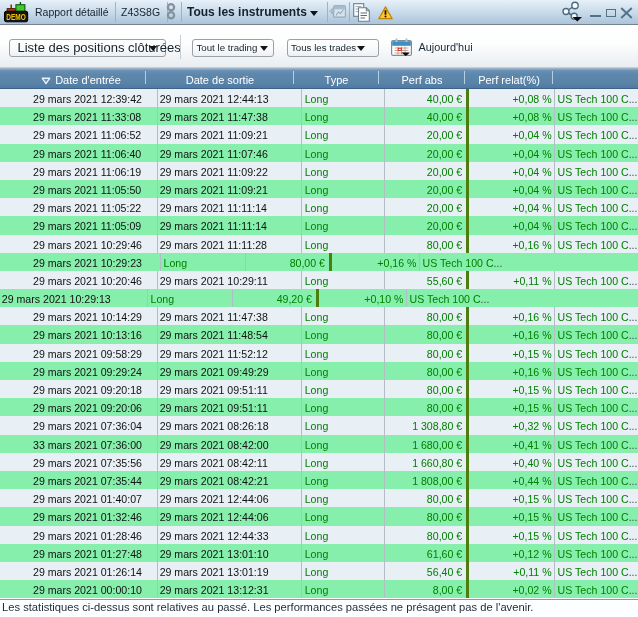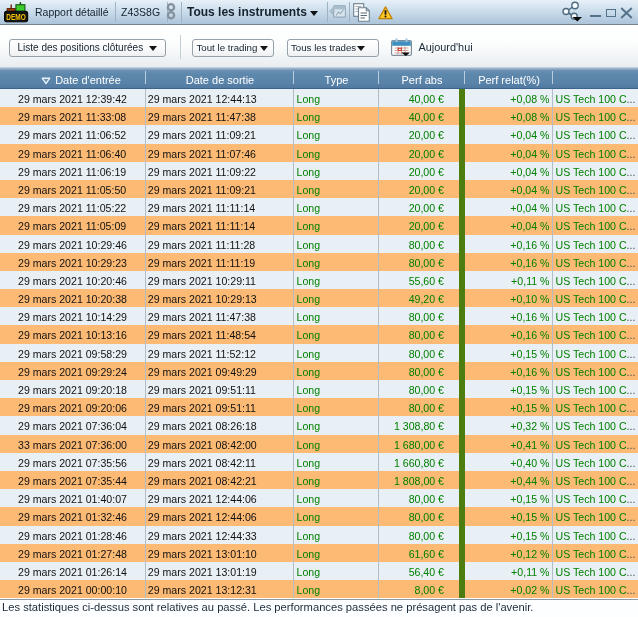--- a/index.html
+++ b/index.html
@@ -27,26 +27,26 @@
   background:linear-gradient(to bottom,#d0dce6 0%,#8fabc6 9%,#6890b4 18%,#5e87ac 35%,#5a83a9 75%,#527aa0 100%);
   border-bottom:1px solid #3a648d; }
 #thead .h { position:absolute; top:0; height:21px; line-height:26.5px; text-align:center;
   font-size:11px; color:#ffffff; }
 #thead .hsep { position:absolute; top:4px; width:1px; height:13px; background:#b7cde0; }
 
 
 #rows { position:absolute; left:0; top:89px; width:638px; height:510px; }
 .row { display:flex; height:18.2px; font-size:10.6px; line-height:20.3px; }
 .rl { background:#e8eff5; }
-.rd { background:#fdba74;align-items:center; }
+.rd { background:#86efac;align-items:center; }
 .row > div { height:100%; overflow:hidden; white-space:nowrap; }
-.c1 { width:146px; padding-left:18px; color:#111111; border-right:1px solid #b3bdc5; }
+.c1 { width:146px; padding-left:18px; color:#111111; border-right:1px solid #b3bdc5;margin-left:15px; }
 .c2 { width:148px; padding-left:1.8px; color:#111111; border-right:1px solid #b3bdc5; }
 .c3 { width:85px; padding-left:2.5px; color:#008000; border-right:1px solid #b3bdc5; }
-.c4 { width:86px; text-align:right; padding-right:15px; color:#008000; border-right:6px solid #4d7c0f; }
+.c4 { width:86px; text-align:right; padding-right:4px; color:#008000; border-right:3px solid #4d7c0f; }
 .c5 { width:88px; text-align:right; padding-right:2.5px; color:#008000; border-right:1px solid #b3bdc5; }
 .c6 { width:85px; padding-left:2.5px; color:#008000; }
 
 
 #footer { position:absolute; left:0; top:599px; width:638px; height:18px;
   border-top:1px solid #8e9aa3; background:#fdfeff; }
 #footer .txt { position:absolute; left:2px; top:1px; font-size:11.2px; color:#1c2a38; white-space:nowrap; }
 </style></head>
 <body>
 <div id="win">
@@ -99,21 +99,21 @@
       <path d="M11.5 17 h9.5 l-4.7 4.4 z" fill="#0a0a0a"></path>
     </svg>
     <div style="position:absolute;left:590px;top:15px;width:10.5px;height:2px;background:#54718a;"></div>
     <div style="position:absolute;left:605.5px;top:9px;width:10px;height:8px;border:1.7px solid #54718a;"></div>
     <svg width="13" height="12" viewBox="0 0 13 12" style="position:absolute;left:620px;top:7px">
       <path d="M1.2 1 L11.8 11 M11.8 1 L1.2 11" stroke="#54718a" stroke-width="1.9"></path>
     </svg>
   </div>
 
   <div id="toolbar">
-    <div class="btn" style="left:8.5px; width:157px; padding-left:8px; font-size:10px;">Liste des positions clôturées<span class="arr" style="right:8px;"></span></div>
+    <div class="btn" style="left:8.5px; width:157px; padding-left:8px; font-size:13px;">Liste des positions clôturées<span class="arr" style="right:8px;"></span></div>
     <div class="vsep2" style="left:180px;"></div>
     <div class="btn" style="left:192px; width:82px; padding-left:3.5px; font-size:9.7px;">Tout le trading<span class="arr" style="right:5px;"></span></div>
     <div class="btn" style="left:286.5px; width:92px; padding-left:3.5px; font-size:9.7px;">Tous les trades<span class="arr" style="right:13px;"></span></div>
     <svg width="21" height="18" viewBox="0 0 21 18" style="position:absolute;left:391px;top:13px">
       <rect x="0.6" y="2.6" width="19.8" height="14.8" rx="1.5" fill="#ffffff" stroke="#7c8c98" stroke-width="1.2"></rect>
       <rect x="1.2" y="3.2" width="18.6" height="4.6" fill="#3f8fc0"></rect>
       <path d="M5.5 0.5 v3.5 M15.5 0.5 v3.5" stroke="#9fc4dd" stroke-width="2"></path>
       <g stroke="#b87e72" stroke-width="0.7" fill="none">
         <path d="M3.5 10 h14 M3.5 12.5 h14 M3.5 15 h14 M7 8.5 v8 M10.5 8.5 v8 M14 8.5 v8"></path>
       </g>
@@ -206,36 +206,34 @@
 <div class="row rl">
         <div class="c1">29 mars 2021 10:29:46</div>
         <div class="c2">29 mars 2021 11:11:28</div>
         <div class="c3">Long</div>
         <div class="c4">80,00&nbsp;€</div>
         <div class="c5">+0,16&nbsp;%</div>
         <div class="c6">US Tech 100 C<span style="color:#3e4a55">...</span></div>
       </div>
 <div class="row rd">
         <div class="c1">29 mars 2021 10:29:23</div>
-        <div class="c2">29 mars 2021 11:11:19</div>
         <div class="c3">Long</div>
         <div class="c4">80,00&nbsp;€</div>
         <div class="c5">+0,16&nbsp;%</div>
         <div class="c6">US Tech 100 C<span style="color:#3e4a55">...</span></div>
       </div>
 <div class="row rl">
         <div class="c1">29 mars 2021 10:20:46</div>
         <div class="c2">29 mars 2021 10:29:11</div>
         <div class="c3">Long</div>
         <div class="c4">55,60&nbsp;€</div>
         <div class="c5">+0,11&nbsp;%</div>
         <div class="c6">US Tech 100 C<span style="color:#3e4a55">...</span></div>
       </div>
 <div class="row rd">
-        <div class="c1">29 mars 2021 10:20:38</div>
         <div class="c2">29 mars 2021 10:29:13</div>
         <div class="c3">Long</div>
         <div class="c4">49,20&nbsp;€</div>
         <div class="c5">+0,10&nbsp;%</div>
         <div class="c6">US Tech 100 C<span style="color:#3e4a55">...</span></div>
       </div>
 <div class="row rl">
         <div class="c1">29 mars 2021 10:14:29</div>
         <div class="c2">29 mars 2021 11:47:38</div>
         <div class="c3">Long</div>

